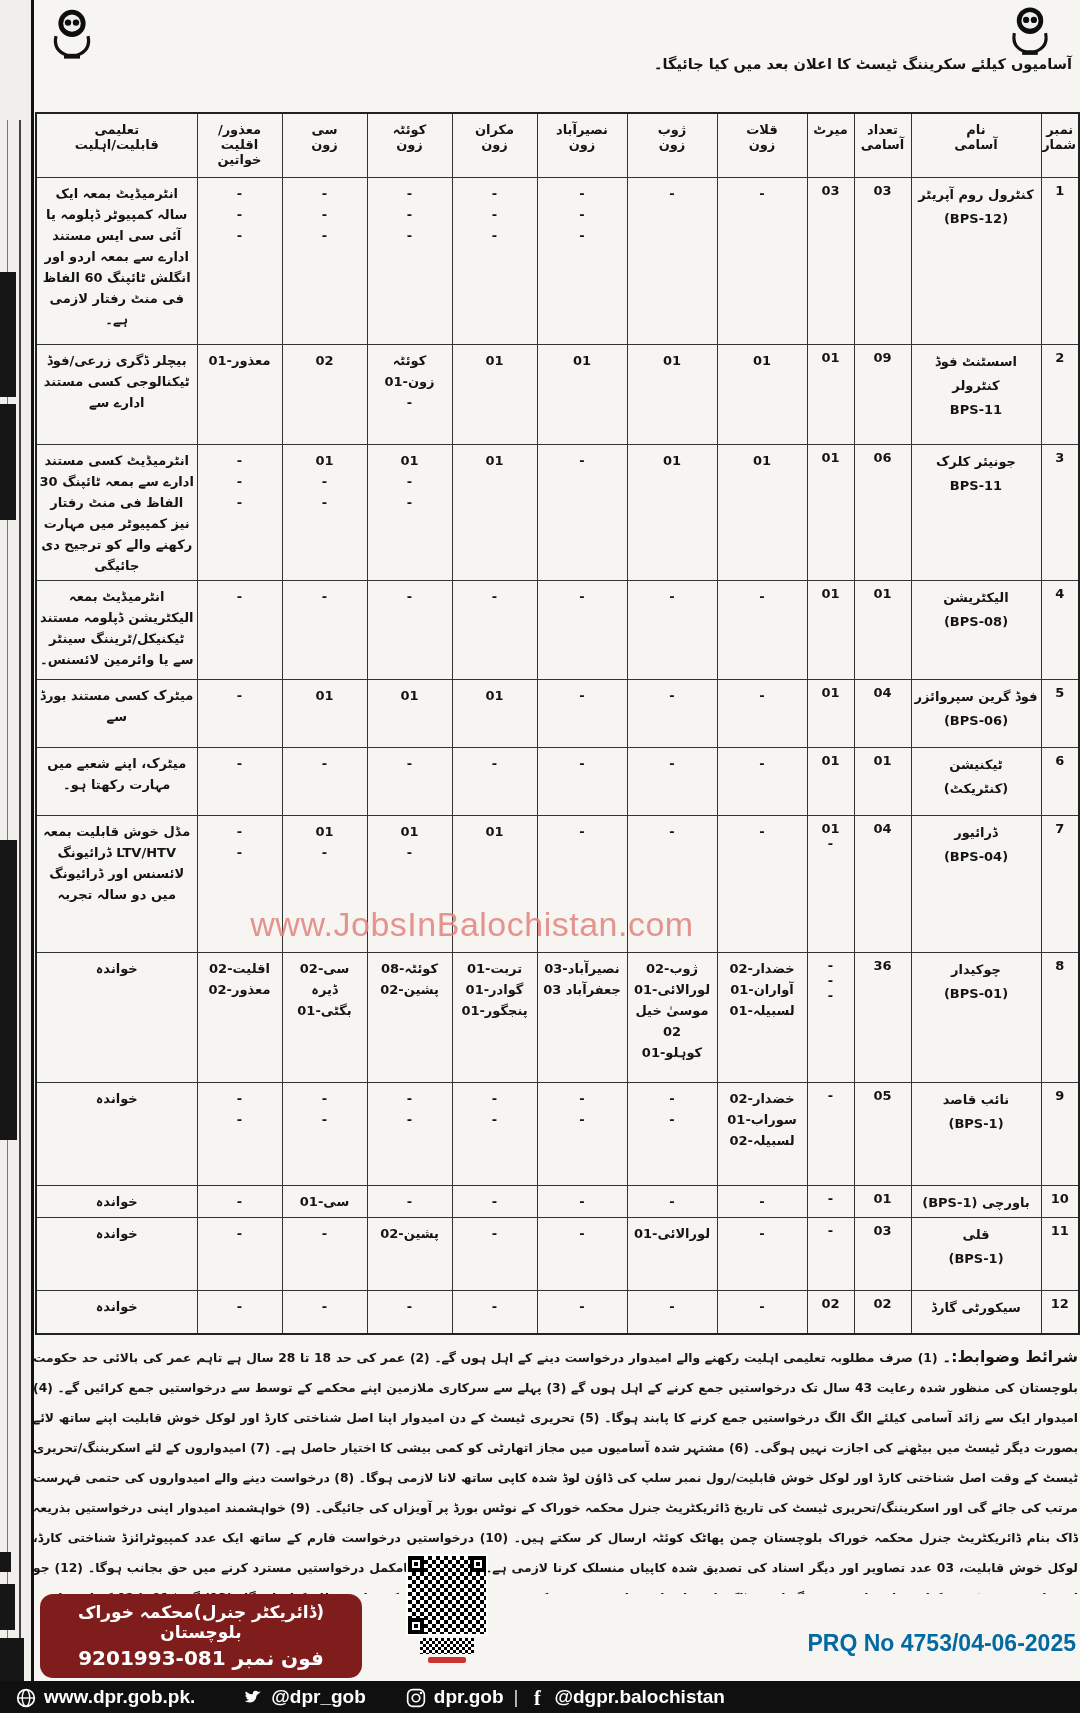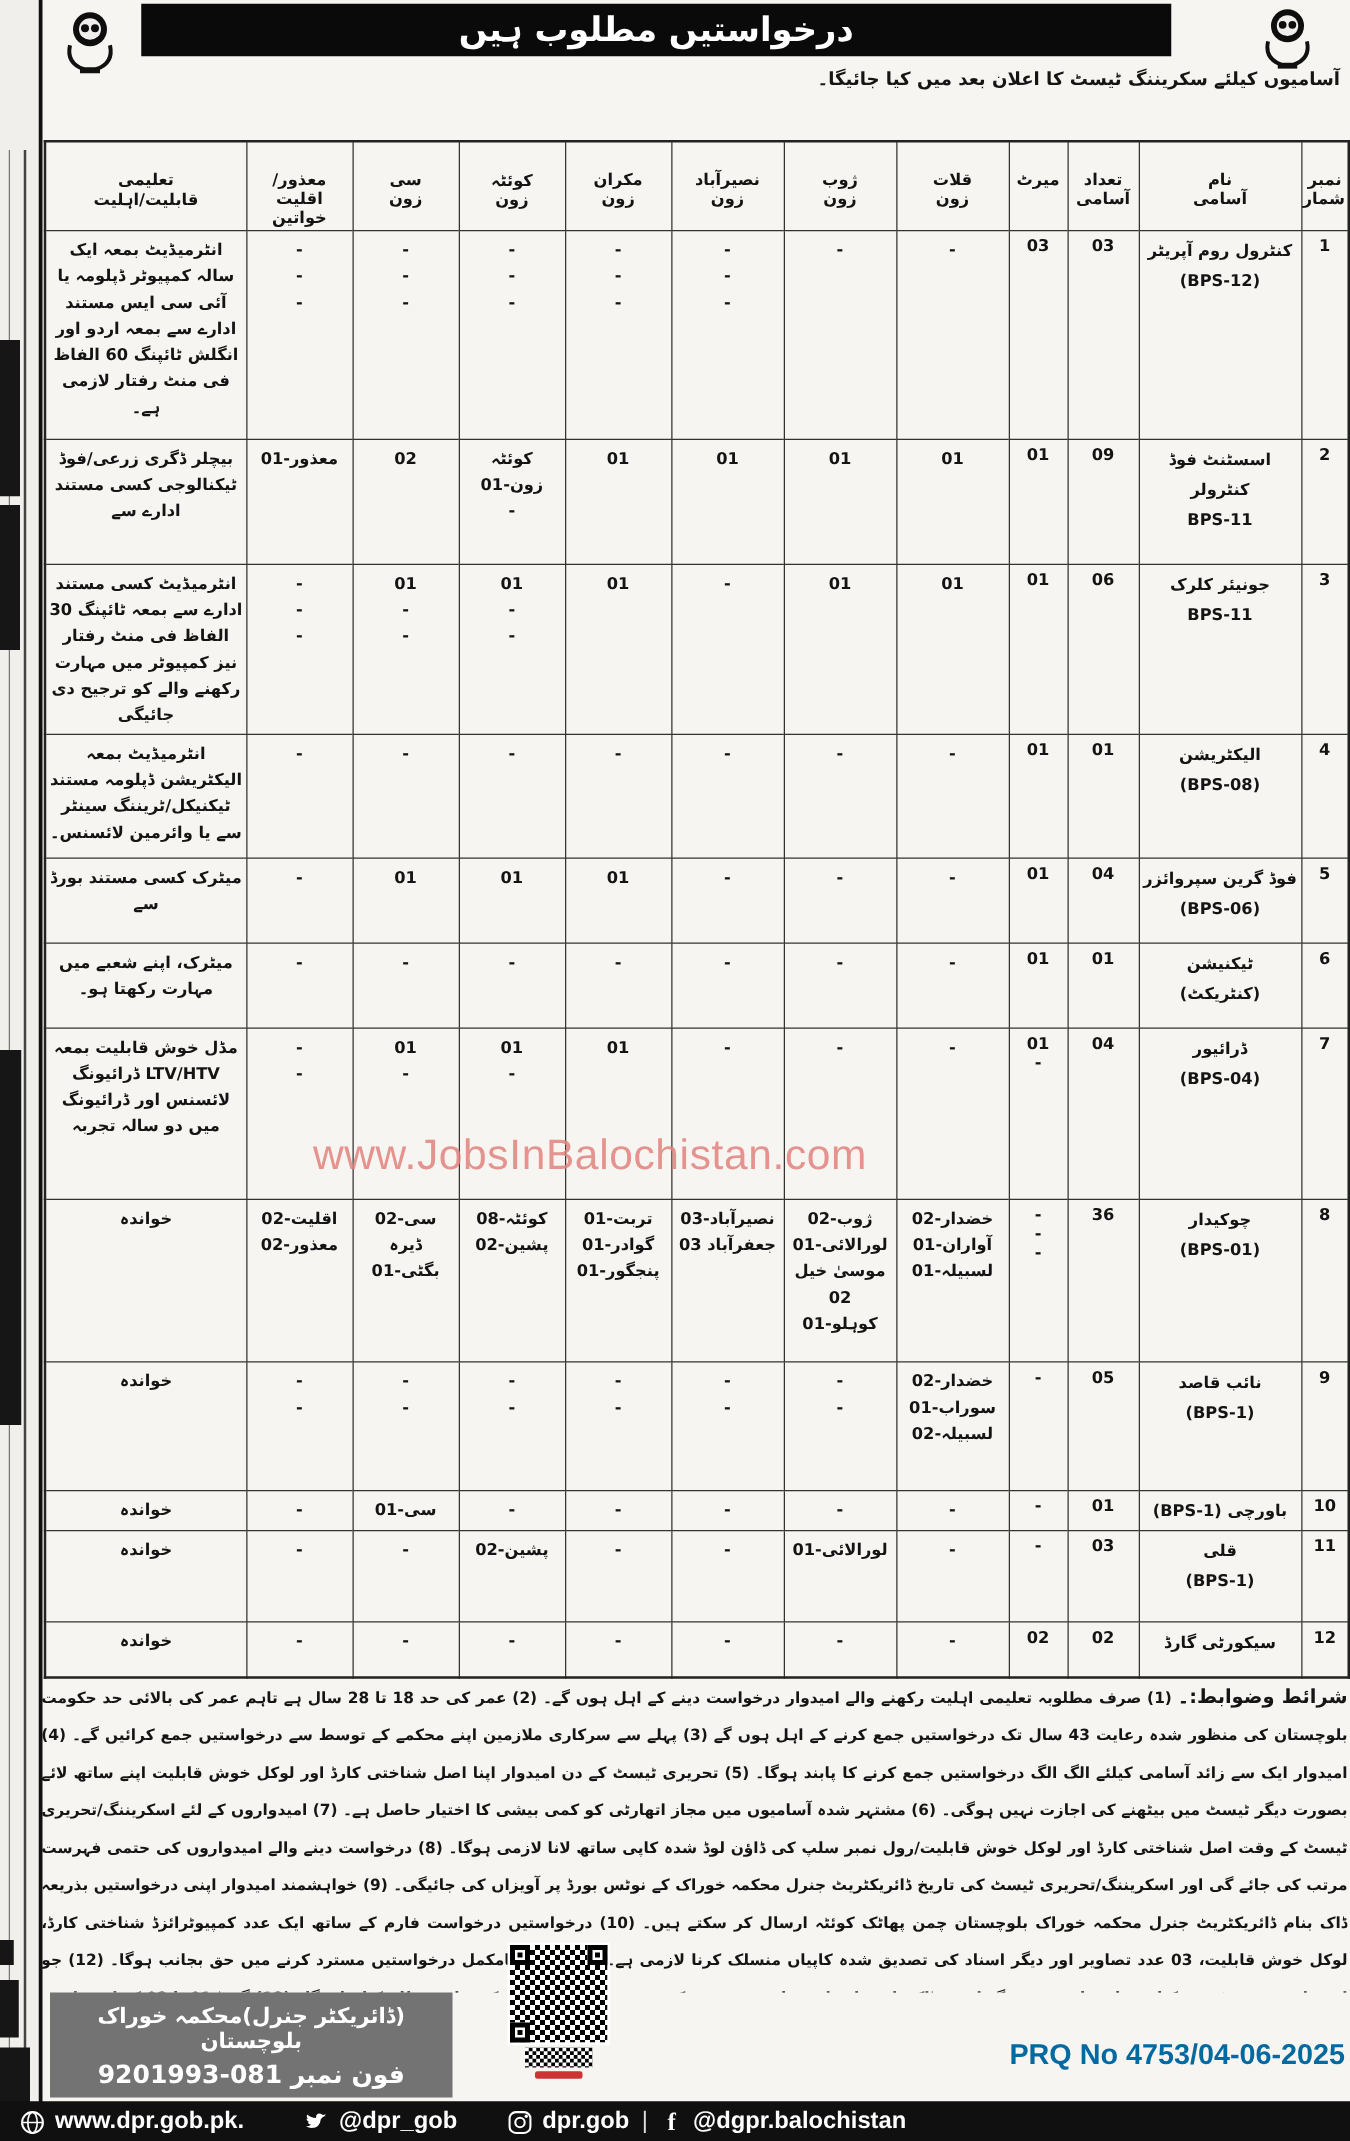--- a/index.html
+++ b/index.html
@@ -19,39 +19,39 @@
   .crest{position:absolute;}
   
   .intro{position:absolute;right:8px;left:40px;top:50px;direction:rtl;text-align:right;
          font-size:14.5px;font-weight:600;line-height:29px;}
   
   table.jobs{position:absolute;left:35px;top:112px;width:1043px;border-collapse:collapse;
              table-layout:fixed;direction:rtl;border:2px solid #222;}
   table.jobs th,table.jobs td{border:1.5px solid #333;white-space:pre-line;vertical-align:top;
              text-align:center;padding:5px 2px 2px 2px;
              font-family:"DejaVu Sans",sans-serif;font-weight:700;font-size:13px;color:#141414;}
-  table.jobs th{font-size:13px;padding-top:23px;}
+  table.jobs th{font-size:13px;padding-top:8px;}
   td.c-name{font-size:13.5px;line-height:24px;}
   td.c-qual{text-align:right;font-weight:600;font-size:12.3px;padding:7px 9px 2px 4px;line-height:21px;}
   td.qual-center{text-align:center;margin-top:15px;}
   td.c-kalat,td.c-zhob,td.c-naseerabad,td.c-makran,td.c-quetta,td.c-si,td.c-disabled
       {font-size:12px;line-height:21px;}
   td.c-num{font-size:14px;}
   
   .watermark{position:absolute;left:192px;top:893px;width:560px;text-align:center;
              font-family:"Liberation Sans",sans-serif;font-size:34px;color:#e2827d;
              opacity:.85;letter-spacing:.5px;z-index:5;margin-top:12px;}
   
   .terms{position:absolute;left:33px;top:1342px;width:1045px;height:252px;overflow:hidden;
          direction:rtl;text-align:justify;font-size:12.3px;font-weight:600;line-height:30px;}
   .terms b{font-size:15.5px;font-weight:800;}
   
-  .dg-box{position:absolute;left:40px;top:1594px;width:322px;height:84px;background:#737373;
+  .dg-box{position:absolute;left:40px;top:1594px;width:322px;height:84px;background:#7f1d1d;
           color:#fff;direction:rtl;text-align:center;display:flex;flex-direction:column;
-          justify-content:center;gap:4px;}
+          justify-content:center;gap:4px;border-radius:13px;}
   .dg-box .l1{font-size:17px;font-weight:700;}
   .dg-box .l2{font-size:20px;font-weight:700;}
   .qr{position:absolute;left:408px;top:1556px;width:78px;height:78px;background:#fff;
       background-image:conic-gradient(#000 90deg,#fff 90deg 180deg,#000 180deg 270deg,#fff 270deg);
       background-size:8px 8px;outline:2px solid #fff;}
   .qr .finder{position:absolute;width:16px;height:16px;border:4px solid #000;background:#fff;box-sizing:border-box;}
   .qr .finder:before{content:"";position:absolute;left:2px;top:2px;width:4px;height:4px;background:#000;}
   .qr .f-tl{left:0;top:0;}  .qr .f-tr{right:0;top:0;}  .qr .f-bl{left:0;bottom:0;}
   .qr-tail{position:absolute;left:420px;top:1638px;width:54px;height:16px;
       background-image:conic-gradient(#000 90deg,#fff 90deg 180deg,#000 180deg 270deg,#fff 270deg);
@@ -78,23 +78,20 @@
     <div class="vline2"></div>
     <div class="frag" style="left:0;top:272px;width:16px;height:125px"></div>
     <div class="frag" style="left:0;top:404px;width:16px;height:116px"></div>
     <div class="frag" style="left:0;top:840px;width:17px;height:300px"></div>
     <div class="frag" style="left:0;top:1552px;width:11px;height:20px"></div>
     <div class="frag" style="left:0;top:1584px;width:15px;height:46px"></div>
     <div class="frag" style="left:0;top:1638px;width:24px;height:75px"></div>
   </div>
   <div class="ad-border"></div>
 
-  <div class="banner">
-    <span>درخواستیں مطلوب ہیں</span>
-  </div>
   <svg class="crest" style="left:48px;top:4px" width="48" height="58" viewBox="0 0 60 72">
     <path d="M10,40 Q6,58 24,64" stroke="#111" stroke-width="4" fill="none"></path>
     <path d="M50,40 Q54,58 36,64" stroke="#111" stroke-width="4" fill="none"></path>
     <rect x="20" y="62" width="20" height="6" fill="#111"></rect>
     <circle cx="30" cy="24" r="17" fill="#0e0e0e"></circle>
     <circle cx="30" cy="24" r="11" fill="#efeeec"></circle>
     <circle cx="25" cy="23" r="4" fill="#0e0e0e"></circle>
     <circle cx="35" cy="23" r="4" fill="#0e0e0e"></circle>
     <path d="M20,32 Q30,40 40,32" stroke="#0e0e0e" stroke-width="3" fill="none"></path>
   </svg>

